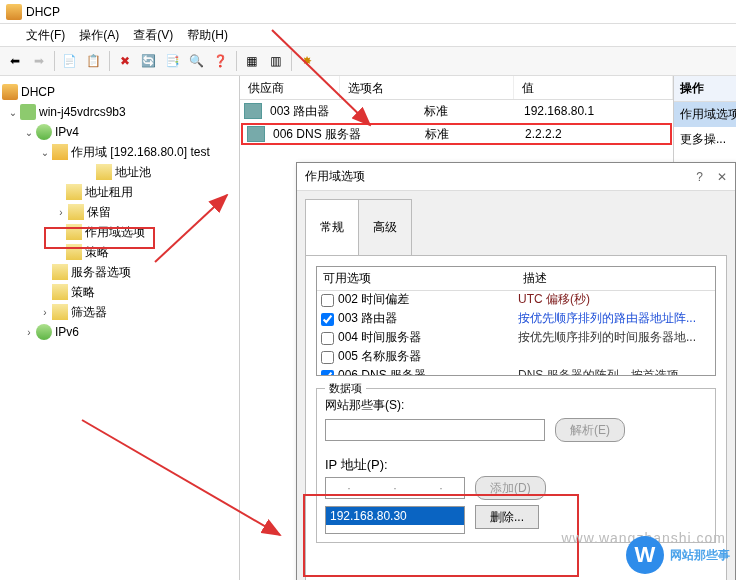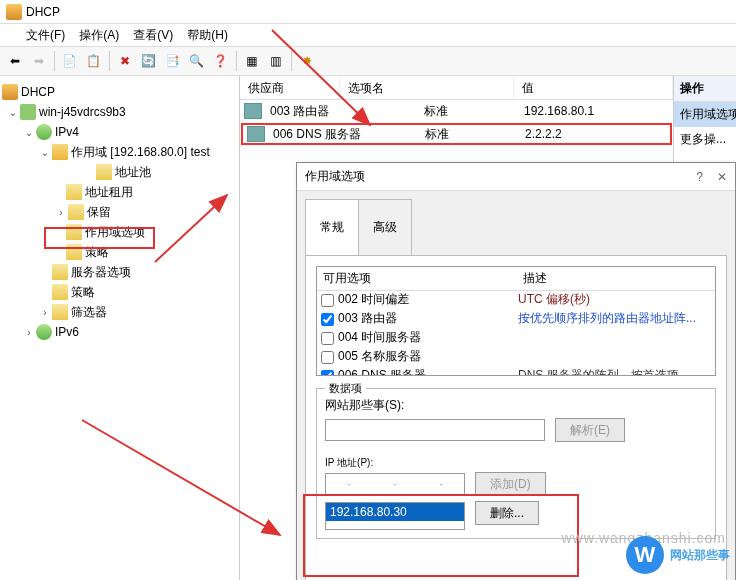--- a/index.html
+++ b/index.html
@@ -42,21 +42,21 @@
 .tabbody{border:1px solid #bbb;background:#fff;margin:0 8px 8px 8px;padding:10px;height:calc(100% - 48px);}
 .optlist{border:1px solid #999;height:110px;overflow:hidden;background:#fff;}
 .opthdr{display:flex;background:#fff;border-bottom:1px solid #ddd;}
 .opthdr div{padding:3px 6px;}
 .optrow{display:flex;height:19px;padding:0 4px;}
 .optrow input{margin-right:4px;}
 .fieldset{border:1px solid #bbb;padding:8px;margin-top:12px;position:relative;}
 .fieldset .legend{position:absolute;top:-8px;left:8px;background:#fff;padding:0 4px;font-size:11px;}
 .txtinput{border:1px solid #999;background:#fff;height:22px;padding:0 4px;width:220px;}
 .btn{border:1px solid #999;background:#e9e9e9;height:24px;padding:0 14px;cursor:default;}
-.btn.disabled{color:#999;}
+.btn.disabled{color:#999;border-radius:10px;}
 .ipfield{border:1px solid #999;background:#fff;height:22px;width:140px;display:flex;align-items:center;justify-content:space-around;}
 .ipfield span{color:#888;}
 .iplist{border:1px solid #999;background:#fff;height:28px;margin-top:6px;width:140px;}
 .iplist .sel{background:#0a64c2;color:#fff;padding:2px 4px;}
 .redbox{border:2px solid #d33;position:absolute;pointer-events:none;}
 .arrow-svg{position:absolute;pointer-events:none;}
 .watermark{position:absolute;right:6px;bottom:6px;display:flex;align-items:center;gap:6px;color:#4aa2ea;font-size:16px;font-weight:bold;}
 .wm-url{position:absolute;right:10px;bottom:34px;color:#bbb;font-size:14px;letter-spacing:1px;}
 </style>
 </head>
@@ -208,20 +208,21 @@
             <div style="flex:1;color:#7f1d1d;overflow:hidden">UTC 偏移(秒)</div>
           </div>
           <div class="optrow">
             <input type="checkbox" checked="" style="">
             <div style="width:180px">003 路由器</div>
             <div style="flex:1;color:#1d4ed8;overflow:hidden">按优先顺序排列的路由器地址阵...</div>
           </div>
           <div class="optrow">
             <input type="checkbox" style="">
             <div style="width:180px">004 时间服务器</div>
+            <div style="flex:1;color:#333;overflow:hidden">按优先顺序排列的时间服务器地...</div>
           </div>
           <div class="optrow">
             <input type="checkbox" style="">
             <div style="width:180px">005 名称服务器</div>
           </div>
           <div class="optrow">
             <input type="checkbox" checked="" style="">
             <div style="width:180px">006 DNS 服务器</div>
             <div style="flex:1;color:#333;overflow:hidden">DNS 服务器的阵列，按首选项...</div>
           </div>
@@ -229,21 +230,21 @@
     </div>
 
     <div class="fieldset">
       <div class="legend">数据项</div>
       <div style="margin-bottom:4px">网站那些事(S):</div>
       <div style="display:flex;gap:10px;align-items:center">
         <input class="txtinput" style="">
         <button class="btn disabled">解析(E)</button>
       </div>
 
-      <div style="margin-top:14px;font-size:10px">IP 地址(P):</div>
+      <div style="margin-top:14px;font-size:13px">IP 地址(P):</div>
       <div style="display:flex;gap:10px;align-items:center;margin-top:2px">
         <div class="ipfield">
             <span>·</span>
             <span>·</span>
             <span>·</span>
           </div>
         <button class="btn disabled">添加(D)</button>
       </div>
       <div style="display:flex;gap:10px;align-items:center">
         <div class="iplist">

